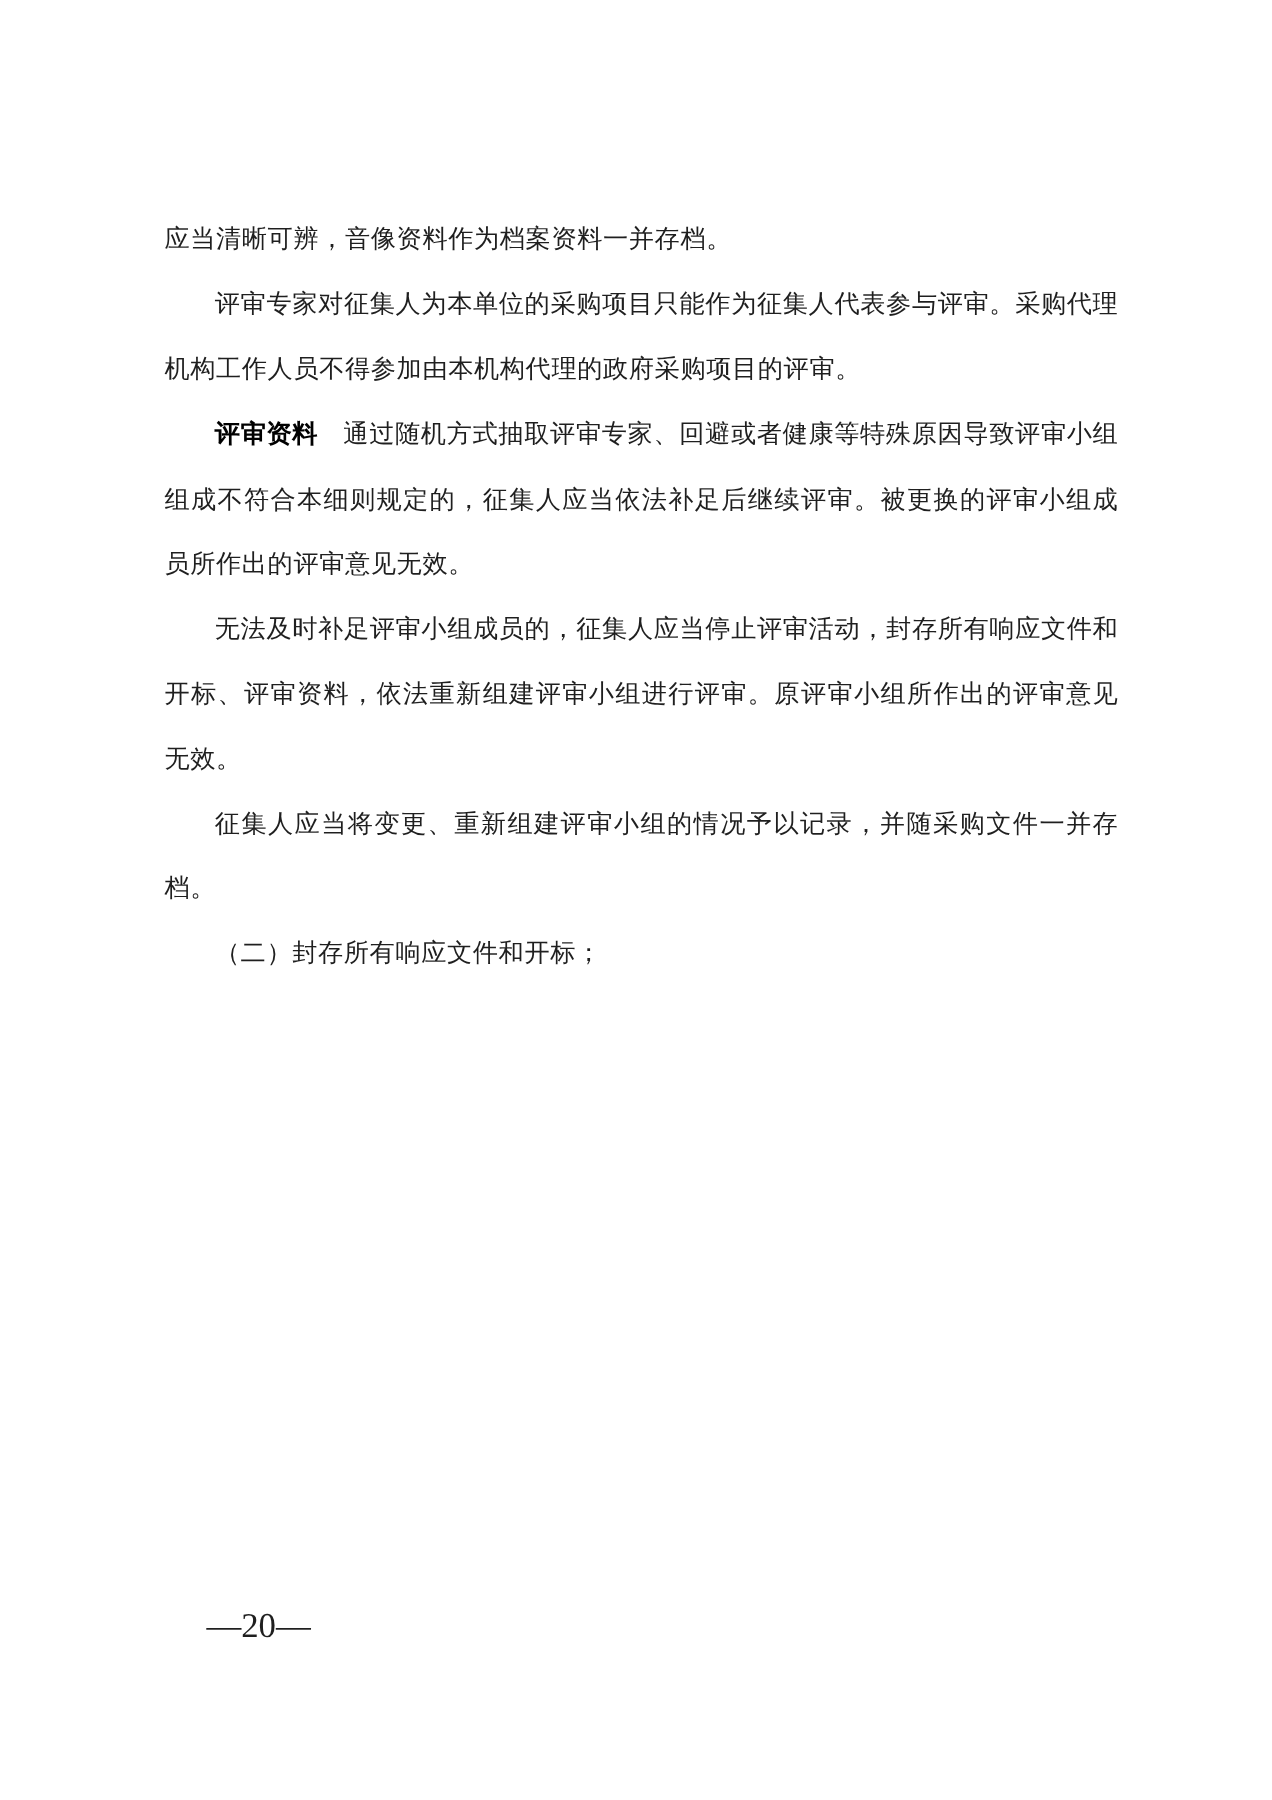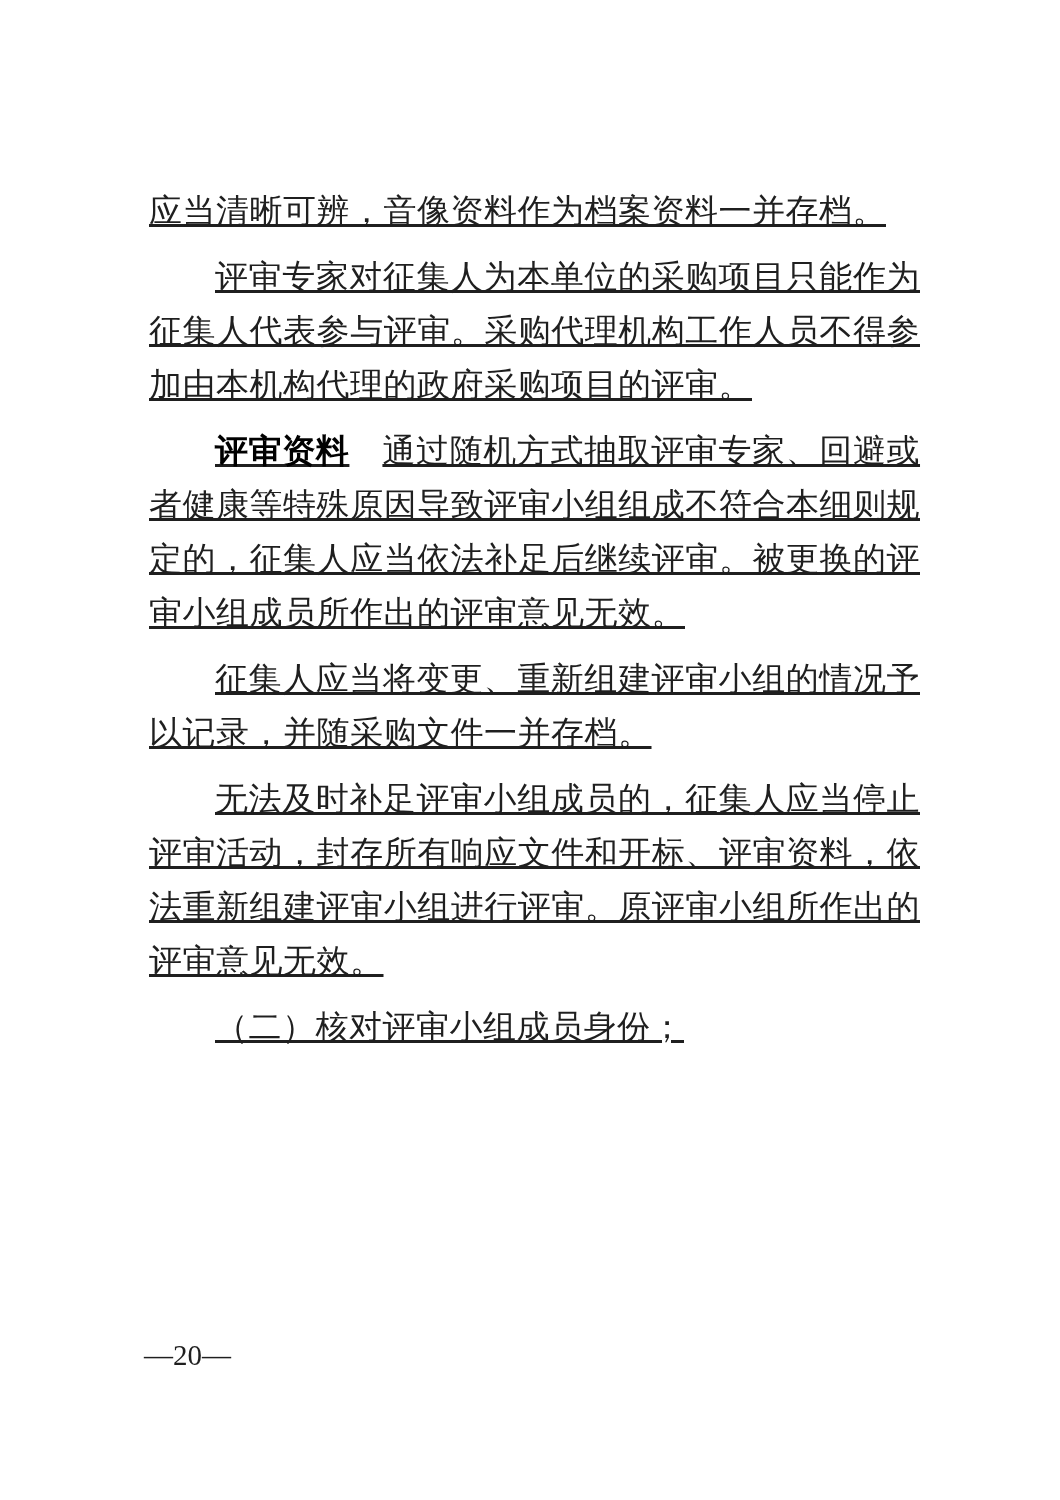--- a/index.html
+++ b/index.html
@@ -18,45 +18,44 @@
     font-family: "Liberation Serif", "DejaVu Serif", serif;
     color: #1f1f1f;
   }
   .content {
     position: absolute;
     left: 137px;
     top: 172px;
     width: 795px;
   }
   .para {
-    margin: 12px;
+    margin: 0;
     padding: 0;
-    font-size: 33px;
+    font-size: 21px;
     line-height: 54px;
     text-align: justify;
     text-justify: inter-character;
     text-align-last: left;
     text-indent: 2em;
     letter-spacing: 0.5px;
     word-break: break-all;
     color: #1f1f1f;
-    text-decoration: underline;
   }
   .para.noindent {
     text-indent: 0;
   }
   .head {
     font-family: "Liberation Sans", "DejaVu Sans", sans-serif;
     font-weight: 700;
     color: #000000;
     margin-right: 1em;
   }
   .page-number {
     position: absolute;
-    left: 144px;
+    left: 172px;
     top: 1338px;
     font-size: 29px;
     line-height: 34px;
     color: #1f1f1f;
     letter-spacing: 0;
     font-family: "Liberation Serif", "DejaVu Serif", serif;
   }
 </style>
 </head>
 <body>
@@ -73,29 +72,29 @@
       <span>评审专家对征集人为本单位的采购项目只能作为征集人代表参与评审。采购代理机构工作人员不得参加由本机构代理的政府采购项目的评审。</span>
     </p>
 
 
 
     <p class="para">
       <span class="head">评审资料</span><span>通过随机方式抽取评审专家、回避或者健康等特殊原因导致评审小组组成不符合本细则规定的，征集人应当依法补足后继续评审。被更换的评审小组成员所作出的评审意见无效。</span>
     </p>
 
     <p class="para">
-      <span>征集人应当将变更、重新组建评审小组的情况予以记录，并随采购文件一并存档。</span>
+      <span>无法及时补足评审小组成员的，征集人应当停止评审活动，封存所有响应文件和开标、评审资料，依法重新组建评审小组进行评审。原评审小组所作出的评审意见无效。</span>
     </p>
 
     <p class="para">
-      <span>无法及时补足评审小组成员的，征集人应当停止评审活动，封存所有响应文件和开标、评审资料，依法重新组建评审小组进行评审。原评审小组所作出的评审意见无效。</span>
+      <span>征集人应当将变更、重新组建评审小组的情况予以记录，并随采购文件一并存档。</span>
     </p>
 
 
 
     <p class="para">
-      <span>（二）核对评审小组成员身份；</span>
+      <span>（二）封存所有响应文件和开标；</span>
     </p>
 
   </div>
 
   <div class="page-number">—20—</div>
 </div>
 
 </body></html>

